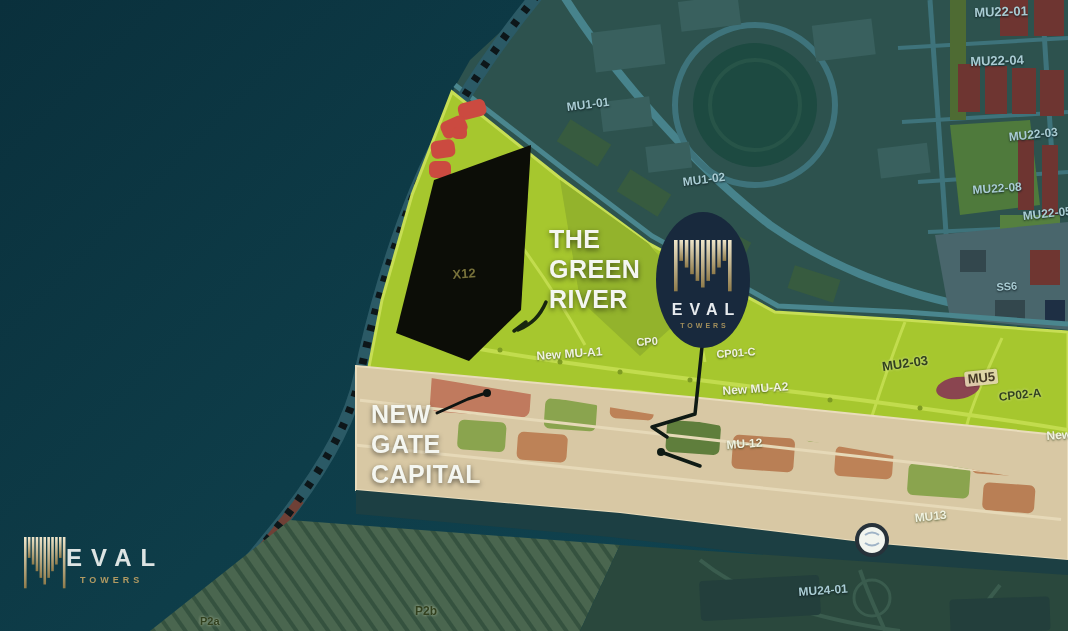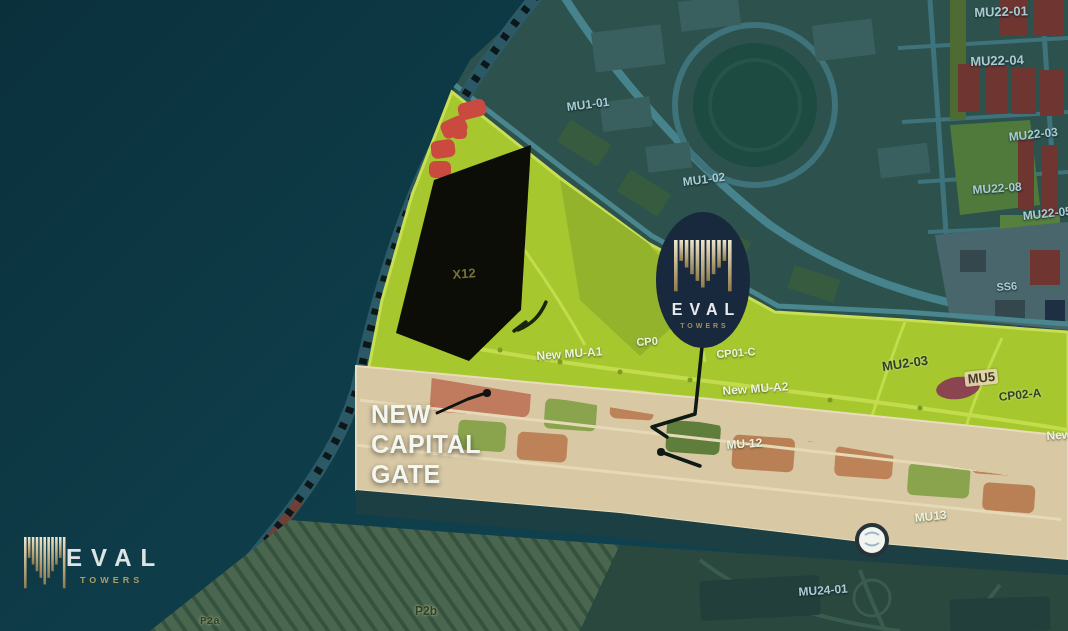--- a/index.html
+++ b/index.html
@@ -201,24 +201,29 @@
     </g>
 
     <g>
       <ellipse cx="703" cy="280" rx="47" ry="68" fill="#18293d"></ellipse>
       <use href="#evalIcon" transform="translate(674,240) scale(1.0 0.95)"></use>
     </g>
 
     <use href="#evalIcon" transform="translate(24,537) scale(0.72 0.95)"></use>
   </svg>
 
+  <div class="callout" id="green-river-callout" style="left:549px;top:224px;">
+    <span>THE</span>
+    <span>GREEN</span>
+    <span>RIVER</span>
+  </div>
   <div class="callout" id="capital-gate-callout" style="left:371px;top:399px;">
     <span>NEW</span>
+    <span>GATE</span>
     <span>CAPITAL</span>
-    <span>GATE</span>
   </div>
 
   <div class="oval-brand" id="oval-eval">EVAL</div>
   <div class="oval-brand" id="oval-towers">TOWERS</div>
 
   <div class="corner-brand" id="corner-eval">EVAL</div>
   <div class="corner-brand" id="corner-towers">TOWERS</div>
 
   <div id="labels-layer">
       <div class="plot-label style-embossed" style="left: 974px; top: 5px; font-size: 13px; transform: rotate(-2deg);">MU22-01</div>
@@ -235,15 +240,15 @@
       <div class="plot-label style-light" style="left: 716px; top: 348px; font-size: 11px; transform: rotate(-4deg);">CP01-C</div>
       <div class="plot-label style-light" style="left: 722px; top: 384px; font-size: 12px; transform: rotate(-4deg);">New MU-A2</div>
       <div class="plot-label style-dark" style="left: 881px; top: 359px; font-size: 13px; transform: rotate(-8deg);">MU2-03</div>
       <div class="plot-label style-badge" style="left: 964px; top: 372px; font-size: 13px; transform: rotate(-6deg);">MU5</div>
       <div class="plot-label style-dark" style="left: 998px; top: 390px; font-size: 12px; transform: rotate(-6deg);">CP02-A</div>
       <div class="plot-label style-light" style="left: 1046px; top: 429px; font-size: 12px; transform: rotate(-4deg);">New</div>
       <div class="plot-label style-light" style="left: 726px; top: 438px; font-size: 12px; transform: rotate(-4deg);">MU-12</div>
       <div class="plot-label style-light" style="left: 914px; top: 511px; font-size: 12px; transform: rotate(-6deg);">MU13</div>
       <div class="plot-label style-embossed" style="left: 798px; top: 585px; font-size: 12px; transform: rotate(-4deg);">MU24-01</div>
       <div class="plot-label style-dark" style="left: 378px; top: 604px; font-size: 12px; transform: rotate(0deg); margin-left: 37px;">P2b</div>
-      <div class="plot-label style-dark" style="left: 200px; top: 615px; font-size: 11px; transform: rotate(0deg); font-family: Liberation Mono, monospace;">P2a</div>
+      <div class="plot-label style-dark" style="left: 200px; top: 615px; font-size: 11px; transform: rotate(0deg);">P2a</div>
     </div>
 </div>
 
 </body></html>

